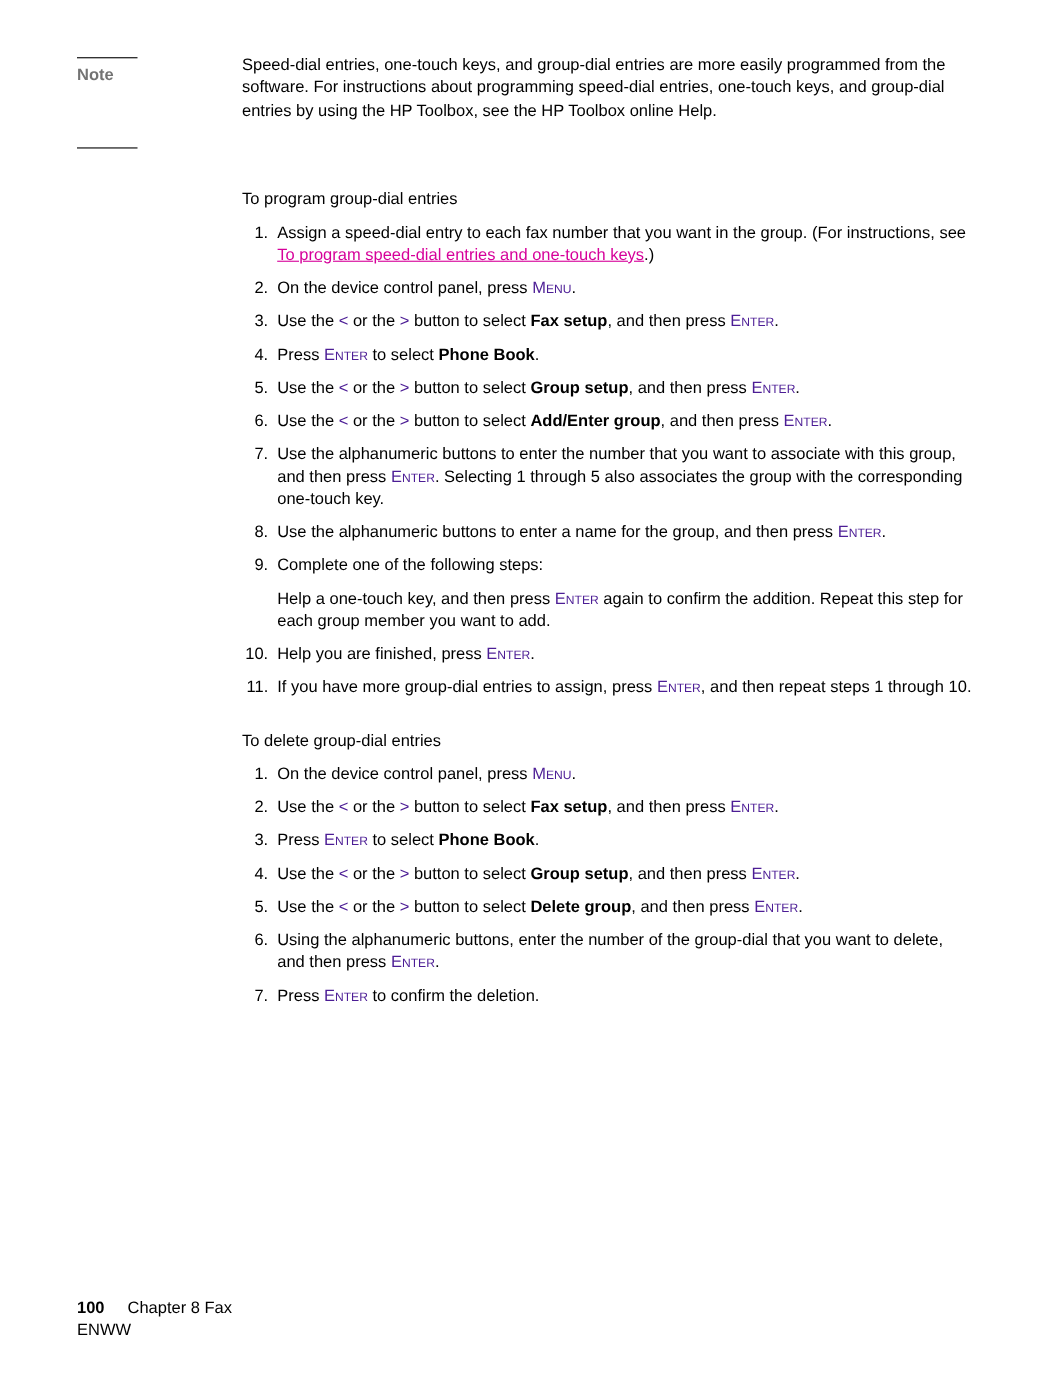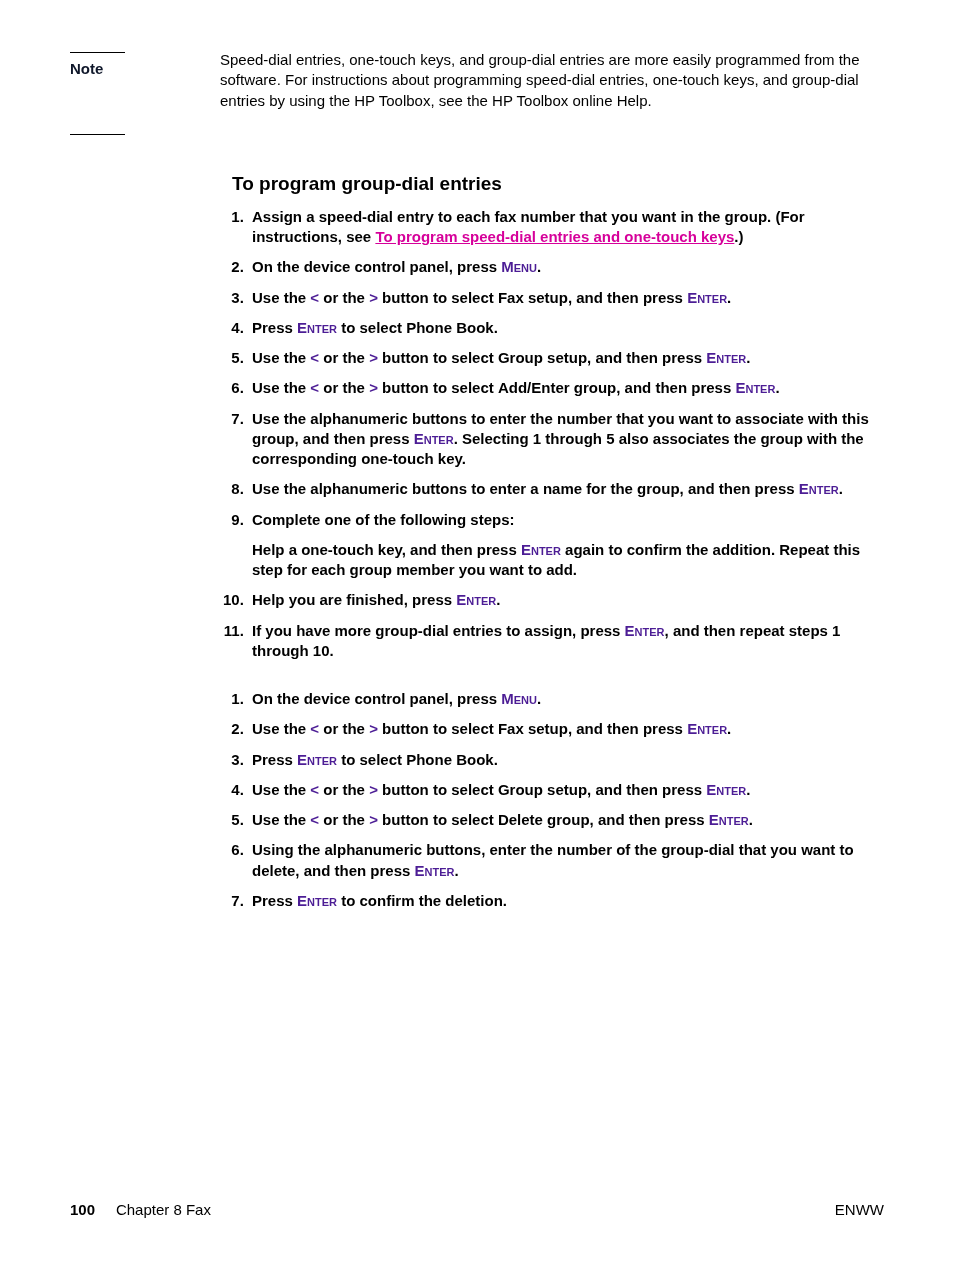--- a/index.html
+++ b/index.html
@@ -16,67 +16,67 @@
   }
   .note-block {
     display: flex;
     margin-bottom: 30px;
   }
   .note-label-col {
     width: 150px;
     flex-shrink: 0;
   }
   .note-label {
-    color: #0f172a;
+    color: #737373;
     font-weight: bold;
   }
   .note-hr {
     border: none;
     border-top: 1px solid #000;
     margin: 2px 0 6px 0;
     width: 55px;
   }
   .note-hr.bottom {
     margin-top: 55px;
   }
   .note-body-col {
     flex: 1;
   }
   .section {
     margin-left: 150px;
     margin-bottom: 28px;
   }
   h2 {
-    font-size: 19px;
-    font-weight: bold;
-    margin: 18px 0 10px 12px;
+    font-size: 15px;
+    font-weight: normal;
+    margin: 18px 0 10px 0;
   }
   ol {
     padding-left: 28px;
     margin: 6px 0;
-    font-weight: bold;
   }
   ol li {
     padding-left: 4px;
     margin-bottom: 10px;
   }
   .sub-para {
     margin: 10px 0 10px 0;
   }
   .m { color: #4c1d95; }
   .sc { font-variant: small-caps; }
   .link { color: #d6009a; text-decoration: underline; }
   .footer {
     position: absolute;
     bottom: 50px;
     left: 70px;
     right: 70px;
     display: flex;
     justify-content: space-between;
     font-size: 15px;
+    flex-direction: column;
   }
   .footer .page-left b { font-weight: bold; }
 </style>
 </head>
 <body>
 
 <div class="note-block">
   <div class="note-label-col">
     <hr class="note-hr">
     <span class="note-label">Note</span>
@@ -121,20 +121,21 @@
     <li>
       <span>Help you are finished, press </span><span class="m sc">Enter</span><span>.</span>
     </li>
     <li>
       <span>If you have more group-dial entries to assign, press </span><span class="m sc">Enter</span><span>, and then repeat steps 1 through 10.</span>
     </li>
   </ol>
 </div>
 
 <div class="section">
+  <h2>To delete group-dial entries</h2>
   <ol>
     <li>
       <span>On the device control panel, press </span><span class="m sc">Menu</span><span>.</span>
     </li>
     <li>
       <span>Use the </span><span class="m">&lt;</span><span> or the </span><span class="m">&gt;</span><span> button to select </span><b>Fax setup</b><span>, and then press </span><span class="m sc">Enter</span><span>.</span>
     </li>
     <li>
       <span>Press </span><span class="m sc">Enter</span><span> to select </span><b>Phone Book</b><span>.</span>
     </li>

